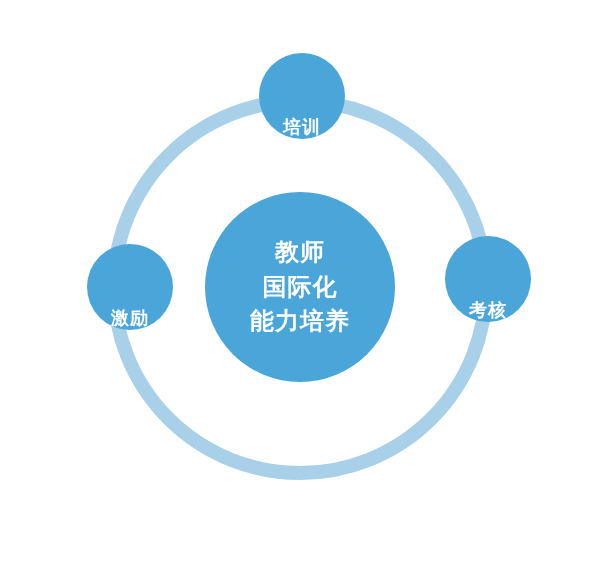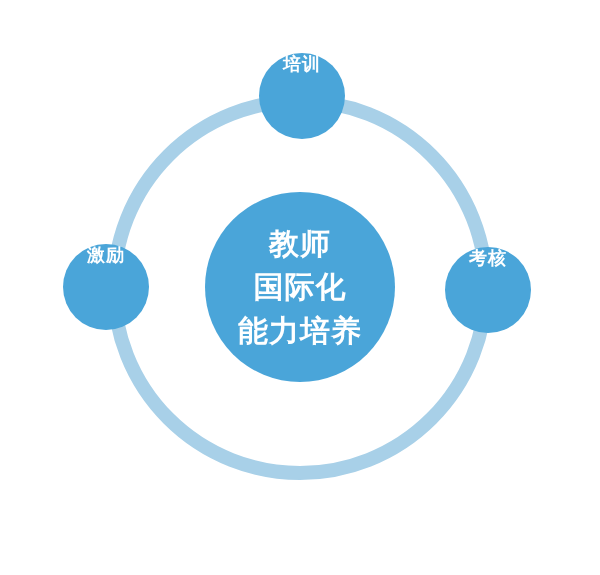--- a/index.html
+++ b/index.html
@@ -32,50 +32,50 @@
     width: 190px;
     height: 190px;
     border-radius: 50%;
     background: var(--primary, #4AA5D9);
     display: flex;
     align-items: center;
     justify-content: center;
   }
   .center-label {
     color: #ffffff;
-    font-size: 30px;
+    font-size: 24px;
     font-weight: bold;
     line-height: 1.45;
     text-align: center;
     white-space: pre-line;
     letter-spacing: 1px;
   }
   .node {
     position: absolute;
     width: 86px;
     height: 86px;
     border-radius: 50%;
     background: var(--primary, #4AA5D9);
     display: flex;
-    align-items: flex-start;
+    align-items: flex-end;
     justify-content: center;
   }
   .node-label {
     color: #ffffff;
     font-size: 18px;
     font-weight: bold;
     line-height: 1.3;
     text-align: center;
     white-space: pre-line;
     letter-spacing: 1px;
   }
   .node-top    { left: 259px; top: 53px;  }
-  .node-right  { left: 445px; top: 247px; }
+  .node-right  { left: 445px; top: 236px; }
   .node-bottom { left: 259px; top: 427px; }
-  .node-left   { left: 63px;  top: 244px; }
+  .node-left   { left: 87px;  top: 244px; }
 </style>
 </head>
 <body>
 
 <div class="canvas">
 
   <div class="ring"></div>
 
   <div class="center-circle">
     <div class="center-label">教师

